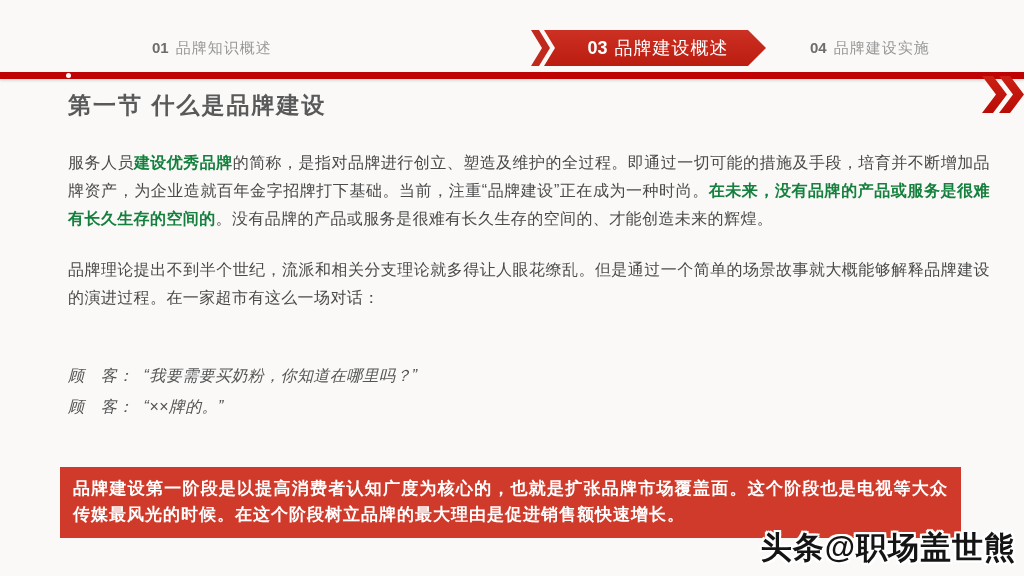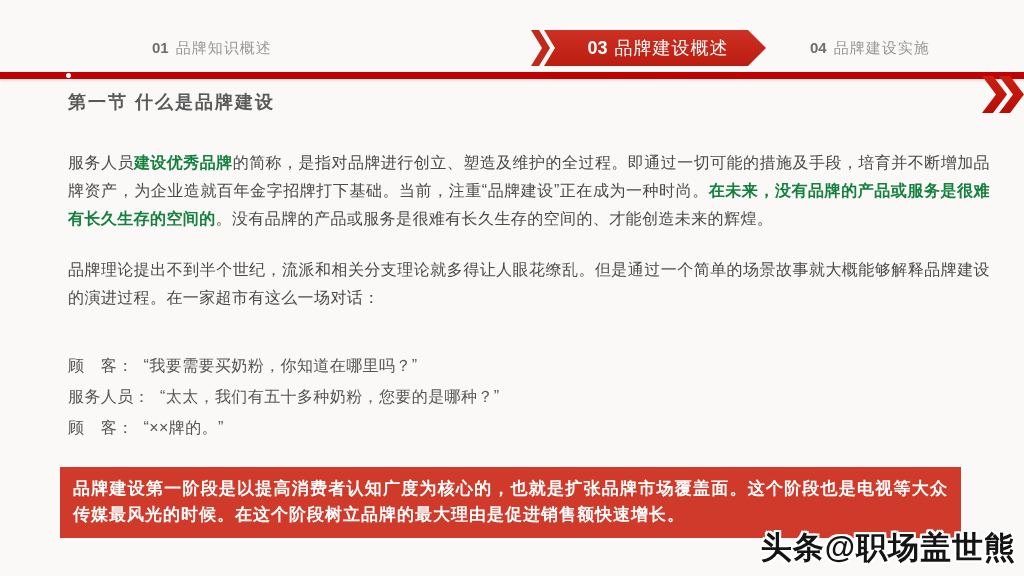--- a/index.html
+++ b/index.html
@@ -71,36 +71,36 @@
     position: absolute; top: 0; width: 25px; height: 37px;
     background: linear-gradient(180deg, #cc1f14, #b80c06);
     clip-path: polygon(0 0, 11px 0, 25px 50%, 11px 100%, 0 100%, 14px 50%);
     filter: drop-shadow(1px 2px 1px rgba(90,0,0,0.35));
   }
   .fwd-chevrons .chev-2 { left: 17px; }
 
   
   .page-title {
     position: absolute; left: 68px; top: 90px;
-    font-size: 18px; font-weight: 600; color: #595959;
+    font-size: 23px; font-weight: 600; color: #595959;
     letter-spacing: 2px;
   }
 
   
   .para {
     position: absolute; left: 68px; width: 922px;
     font-size: 16px; line-height: 28px; color: #4a4a4a;
     text-align: justify; letter-spacing: 0.4px;
   }
   .para-1 { top: 149px; }
   .para-2 { top: 256px; }
   .red-em { color: #15803d; font-weight: 700; }
 
   
-  .dialog { position: absolute; left: 68px; top: 350px; width: 922px; }
+  .dialog { position: absolute; left: 68px; top: 360px; width: 922px; font-style: italic; }
   .dialog-row { font-size: 16px; line-height: 31px; color: #555555; letter-spacing: 0.4px; white-space: nowrap; }
   .dialog-row .speaker { margin-right: 10px; }
 
   
   .highlight-box {
     position: absolute; left: 60px; top: 467px;
     width: 901px; height: 71px;
     background: #d03a2a;
     padding: 9px 13px;
     color: #ffffff;
@@ -156,21 +156,20 @@
   </div>
 
   <h1 class="page-title">第一节 什么是品牌建设</h1>
 
   <p class="para para-1"><span>服务人员</span><span class="red-em">建设优秀品牌</span><span>的简称，是指对品牌进行创立、塑造及维护的全过程。即通过一切可能的措施及手段，培育并不断增加品牌资产，为企业造就百年金字招牌打下基础。当前，注重“品牌建设”正在成为一种时尚。</span><span class="red-em">在未来，没有品牌的产品或服务是很难有长久生存的空间的</span><span>。没有品牌的产品或服务是很难有长久生存的空间的、才能创造未来的辉煌。</span></p>
 
   <p class="para para-2">品牌理论提出不到半个世纪，流派和相关分支理论就多得让人眼花缭乱。但是通过一个简单的场景故事就大概能够解释品牌建设的演进过程。在一家超市有这么一场对话：</p>
 
   <div class="dialog">
     <div class="dialog-row"><span class="speaker">顾　客：</span><span>“我要需要买奶粉，你知道在哪里吗？”</span></div>
-    <div class="dialog-row"><span class="speaker">服务人员：</span><span>“太太，我们有五十多种奶粉，您要的是哪种？”</span></div>
     <div class="dialog-row"><span class="speaker">顾　客：</span><span>“××牌的。”</span></div>
   </div>
 
   <div class="highlight-box">品牌建设第一阶段是以提高消费者认知广度为核心的，也就是扩张品牌市场覆盖面。这个阶段也是电视等大众传媒最风光的时候。在这个阶段树立品牌的最大理由是促进销售额快速增长。</div>
 
   <div class="watermark">
     <span class="brand">头条</span><span>@职场盖世熊</span>
   </div>
 
 </div>

